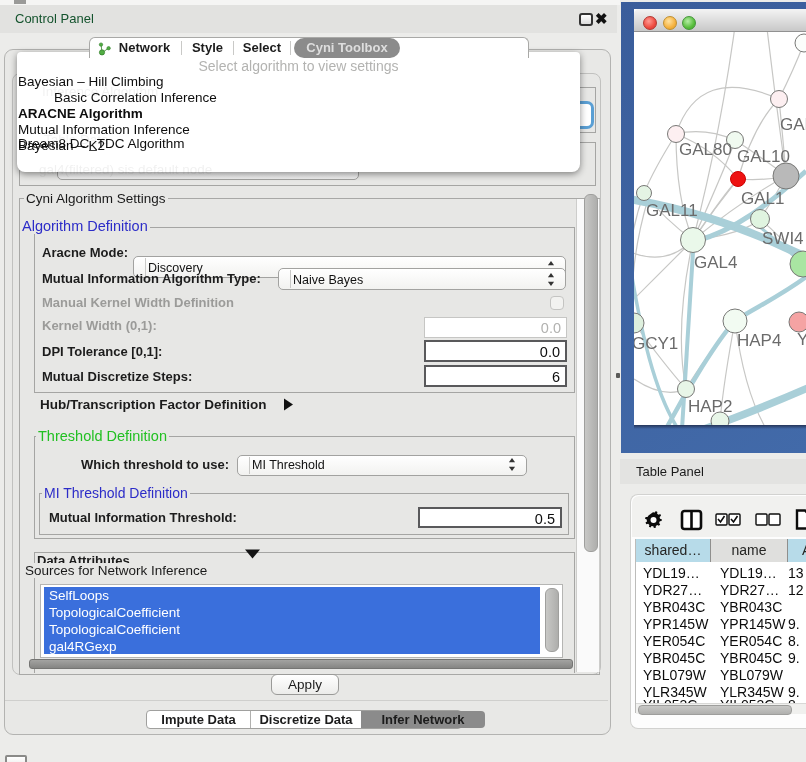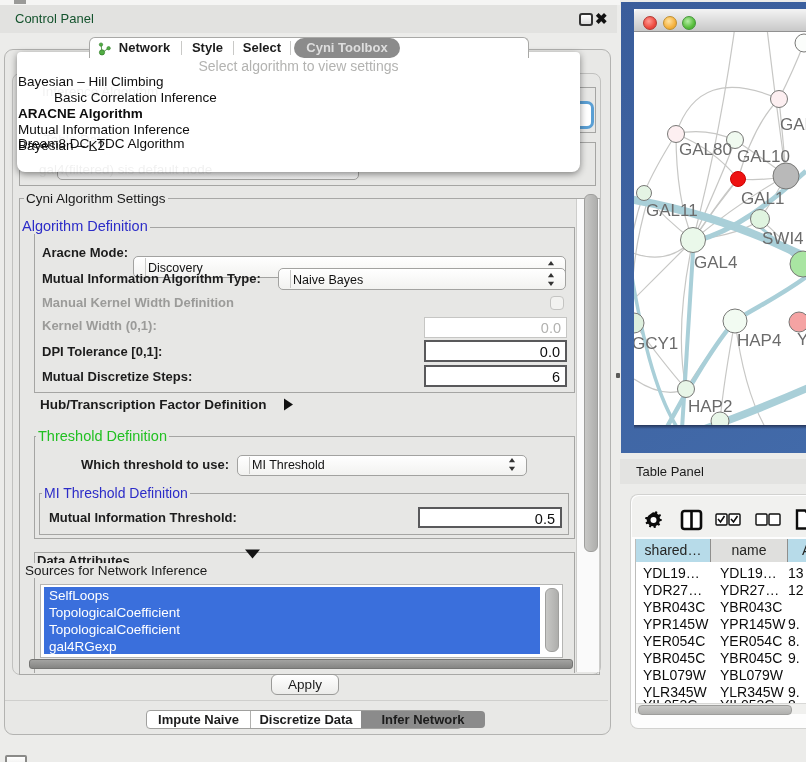--- a/index.html
+++ b/index.html
@@ -151,21 +151,21 @@
     <div class="lrow" style="top:53px;height:16px;">gal4RGexp</div>
     <div class="vthumb" style="right:3px;top:3px;width:12px;height:62px;"></div>
   </div>
 
   <div class="abs" style="left:29px;top:659px;width:542px;height:8px;border-radius:3px;background:linear-gradient(#a3a3a1,#858583);border:1px solid #757573;"></div>
 
   <div class="abs" style="left:271px;top:674px;width:66px;height:19px;background:linear-gradient(#ffffff,#ececea);border:1px solid #9a9a98;border-radius:6px;text-align:center;line-height:19px;font-size:13.5px;color:#1c1c1c;">Apply</div>
   <div class="abs" style="left:5px;top:700px;width:603px;height:1px;background:#cfcfcd;"></div>
 
   <div class="abs btabstrip">
-    <div class="btab" style="left:0px;width:103px;">Impute Naive</div>
+    <div class="btab" style="left:0px;width:103px;">Impute Data</div>
     <div class="btab" style="left:103px;width:111px;border-left:1px solid #b0b0ae;box-sizing:border-box;">Discretize Data</div>
     <div class="btab tabsel" style="left:214px;width:124px;border-radius:0 4px 4px 0;">Infer Network</div>
   </div>
 
   <div class="abs tabstrip">
     <div class="tab" style="left:0px;width:91px;border-radius:6px 0 0 0;padding-left:18px;box-sizing:border-box;width:91px;">Network</div>
     <svg class="abs" style="left:8px;top:4px;" width="13" height="14" viewBox="0 0 13 14">
         <path d="M3.2 3.5 L3.8 9 M5.8 9.5 L10 6.5" stroke="#49923f" stroke-width="0.9" fill="none"></path>
         <circle cx="3" cy="2.6" r="1.7" fill="#52ad44" stroke="#2f7d28" stroke-width="0.6"></circle>
         <circle cx="4" cy="10.4" r="2.6" fill="#52ad44" stroke="#2f7d28" stroke-width="0.7"></circle>

